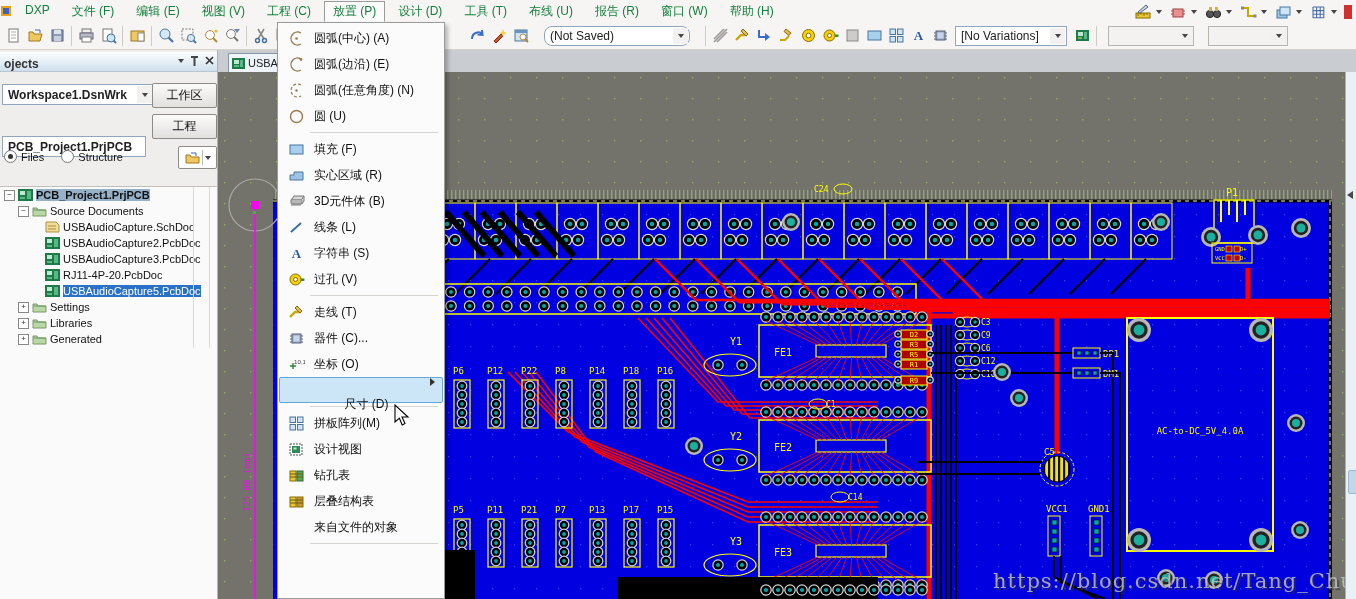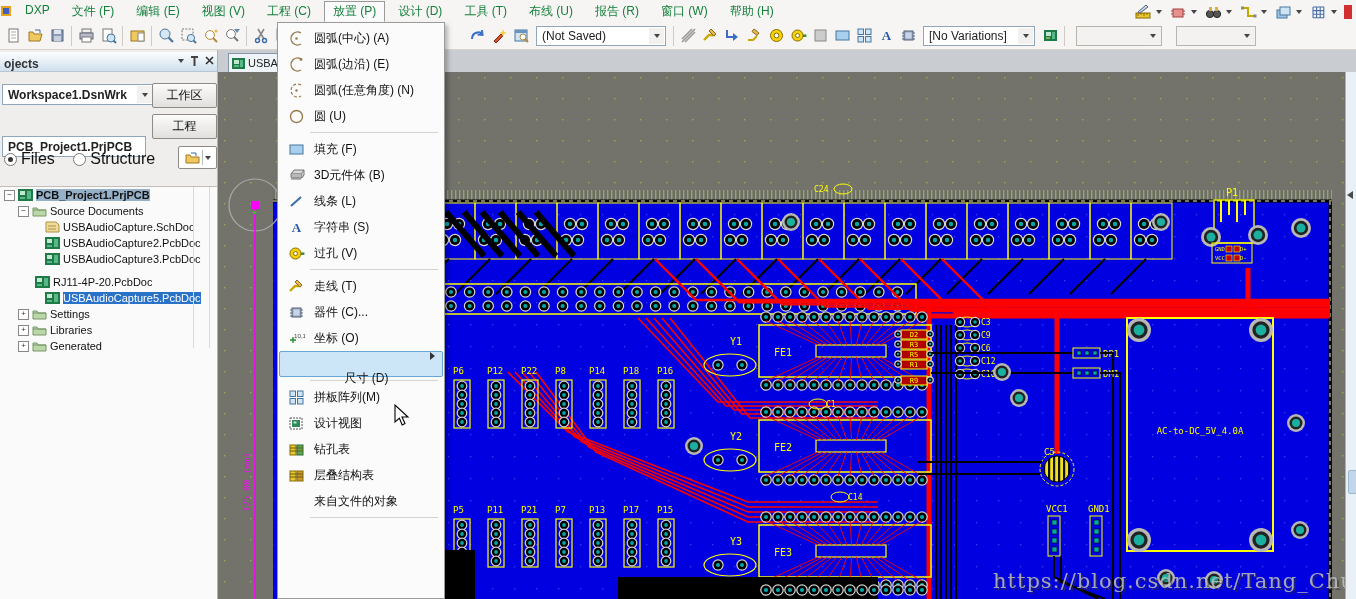--- a/index.html
+++ b/index.html
@@ -241,21 +241,21 @@
         </span>
         <span class="tb-icon">
           <svg width="17" height="17" viewBox="0 0 17 17">
             <rect x="2" y="3" width="12" height="11" fill="#cfe4f4" stroke="#49769e"></rect>
             <rect x="2" y="3" width="12" height="3" fill="#6a94c0"></rect>
             <circle cx="10" cy="10" r="3" fill="#fff" stroke="#b08a3a"></circle>
             <path d="M12 12 L15 15" stroke="#b08a3a" stroke-width="1.8"></path>
           </svg>
         </span>
       </span>
-    <span class="combo" style="width:130px;margin:0 4px;">
+    <span class="combo" style="width:146px;margin:0 12px;border-radius:8px;">
       <span>(Not Saved)</span>
       <span class="cdrop">
           <span class="caret" style="margin:0;"></span>
         </span>
     </span>
     <span id="tb-right" style="display:flex;align-items:center;">
         <span class="tb-sep"></span>
         <span class="tb-icon">
           <svg width="17" height="17" viewBox="0 0 17 17">
             <path d="M2 12 L12 2 M2 15 L15 2 M5 15 L15 5" stroke="#9a9a9a" stroke-width="1.6"></path>
@@ -1697,21 +1697,21 @@
     </div>
     <div class="btn abs" style="left:152px;top:33px;width:63px;height:23px;">
       <span>工作区</span>
     </div>
     <div class="combo abs" style="left:2px;top:65px;width:144px;height:21px;">
       <span style="font-weight:bold;">PCB_Project1.PrjPCB</span>
     </div>
     <div class="btn abs" style="left:152px;top:64px;width:63px;height:23px;">
       <span>工程</span>
     </div>
-    <div class="abs" style="left:4px;top:100px;font-size:16px;color:#111;">
+    <div class="abs" style="left:4px;top:100px;font-size:11px;color:#111;">
       <span class="radio on"></span><span>Files</span>
       <span class="radio" style="margin-left:14px;"></span><span>Structure</span>
     </div>
     <div class="btn abs" style="left:178px;top:96px;width:37px;height:21px;background:#fff;">
       <svg width="15" height="12">
           <path d="M1 3 L5 3 L6 5 L14 5 L14 11 L1 11 Z" fill="#f0c860" stroke="#a07820"></path>
           <path d="M6 1 L11 1 L11 4" stroke="#3a6aa8" fill="none"></path>
         </svg>
       <span style="width:1px;height:15px;background:#bbb;margin:0 2px;"></span>
       <span class="caret" style="margin:0;"></span>
@@ -1756,21 +1756,21 @@
         <div class="trow" style="padding-left: 32px;">
           <span style="width: 13px; flex: 0 0 auto;"></span>
           <span class="ticon"><svg width="15" height="12">
               <rect width="15" height="12" fill="#1e7a46"></rect>
               <rect x="2" y="2" width="5" height="4" fill="#bfe8d0"></rect>
               <rect x="9" y="2" width="4" height="8" fill="#58b888"></rect>
               <rect x="2" y="8" width="5" height="2" fill="#58b888"></rect>
             </svg></span>
           <span class="lbl">USBAudioCapture3.PcbDoc</span>
         </div>
-        <div class="trow" style="padding-left: 22px; margin-top: 7px;">
+        <div class="trow" style="padding-left: 32px;">
           <span style="width: 13px; flex: 0 0 auto;"></span>
           <span class="ticon"><svg width="15" height="12">
               <rect width="15" height="12" fill="#1e7a46"></rect>
               <rect x="2" y="2" width="5" height="4" fill="#bfe8d0"></rect>
               <rect x="9" y="2" width="4" height="8" fill="#58b888"></rect>
               <rect x="2" y="8" width="5" height="2" fill="#58b888"></rect>
             </svg></span>
           <span class="lbl">RJ11-4P-20.PcbDoc</span>
         </div>
         <div class="trow" style="padding-left: 32px;">
@@ -1853,20 +1853,28 @@
         <span class="pmicon">
           <svg width="17" height="17" viewBox="0 0 17 17">
             <rect x="2" y="4" width="13" height="9" fill="#a8cfec" stroke="#49769e"></rect>
           </svg>
         </span>
         <span class="pmlabel">填充 (F)</span>
       </div>
       <div class="pm-item">
         <span class="pmicon">
           <svg width="17" height="17" viewBox="0 0 17 17">
+            <path d="M2 8 L6 8 L6 5 L15 5 L15 13 L2 13 Z" fill="#9cc2e4" stroke="#49769e"></path>
+          </svg>
+        </span>
+        <span class="pmlabel">实心区域 (R)</span>
+      </div>
+      <div class="pm-item">
+        <span class="pmicon">
+          <svg width="17" height="17" viewBox="0 0 17 17">
             <rect x="3" y="6" width="11" height="5" rx="1" fill="#b8b8b8" stroke="#777"></rect>
             <path d="M4 6 L6 3 L16 3 L14 6 M14 11 L16 8 L16 3" fill="#d8d8d8" stroke="#777"></path>
             <path d="M4 11 L4 13 M6 11 L6 13 M8 11 L8 13 M10 11 L10 13 M12 11 L12 13" stroke="#777"></path>
           </svg>
         </span>
         <span class="pmlabel">3D元件体 (B)</span>
       </div>
       <div class="pm-item">
         <span class="pmicon">
           <svg width="17" height="17" viewBox="0 0 17 17">

